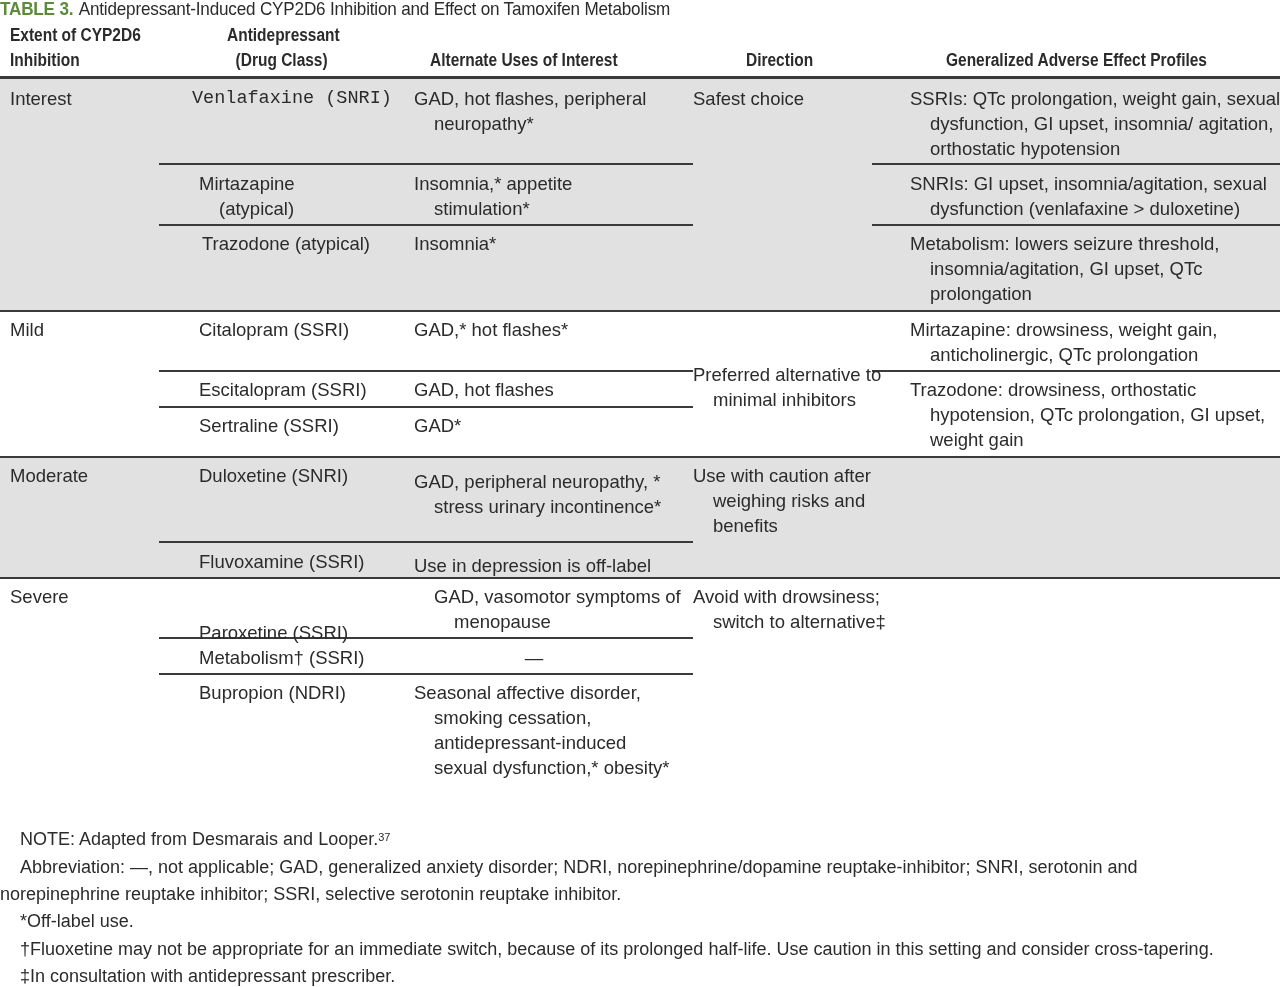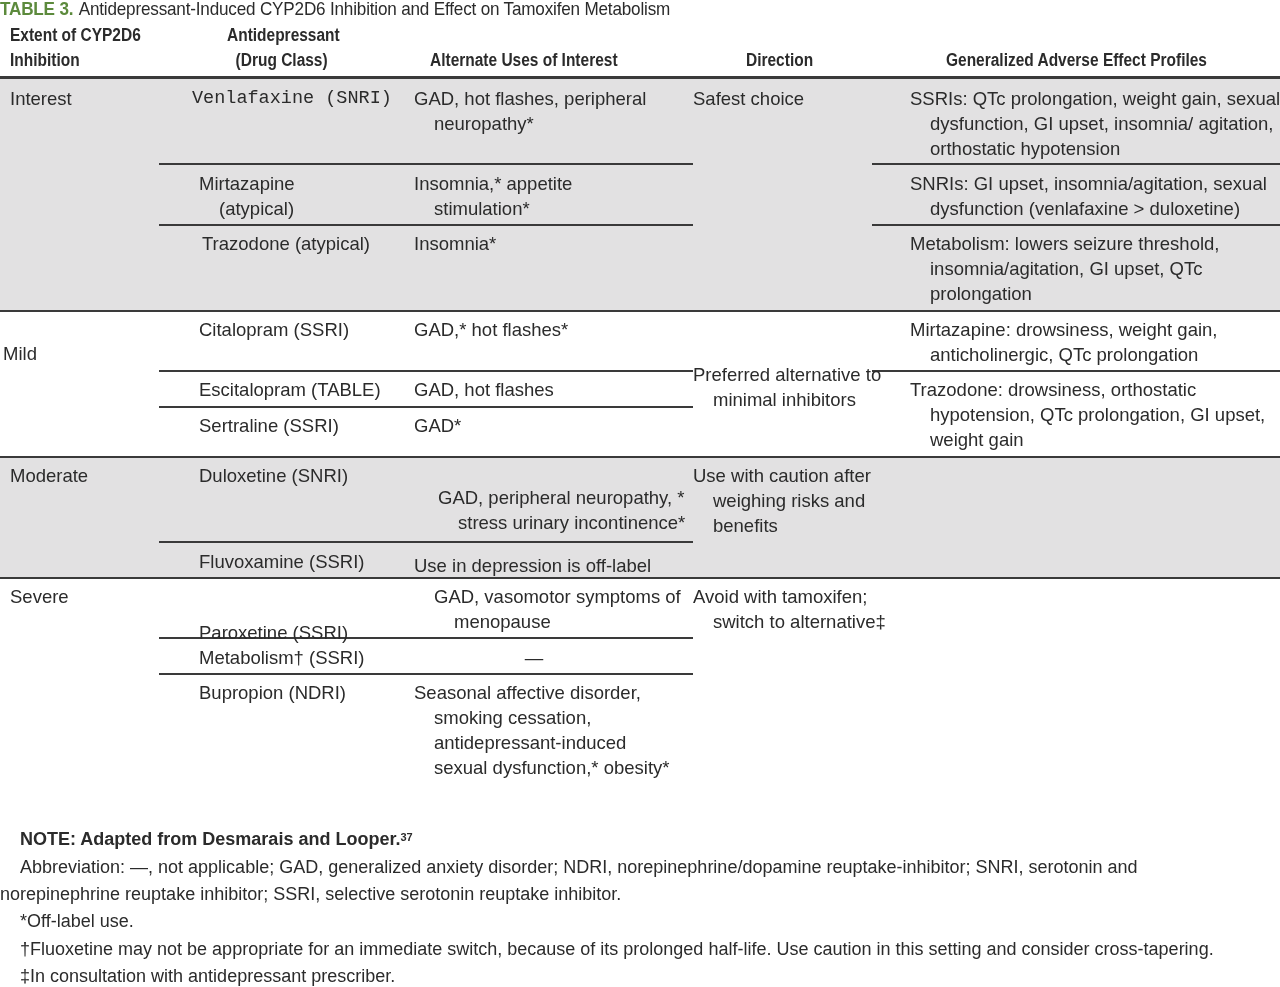--- a/index.html
+++ b/index.html
@@ -69,45 +69,45 @@
 <div class="abs cell" style="left: 202px; top: 231px; transform-origin: left top;">Trazodone (atypical)</div>
 <div class="abs cell" style="left: 414px; top: 231px; transform-origin: left top;">Insomnia*</div>
 <div class="abs cell hang" style="left: 693px; top: 86px; width: 175px; transform-origin: left top;">Safest choice</div>
 
 <div class="abs cell hang" style="left: 910px; top: 86px; width: 360px; transform-origin: left top;">SSRIs: QTc prolongation, weight gain, sexual dysfunction, GI upset, insomnia/ agitation, orthostatic hypotension</div>
 <div class="abs cell hang" style="left: 910px; top: 171px; width: 368px; transform-origin: left top;">SNRIs: GI upset, insomnia/agitation, sexual dysfunction (venlafaxine &gt; duloxetine)</div>
 <div class="abs cell hang" style="left: 910px; top: 231px; width: 340px; transform-origin: left top;">Metabolism: lowers seizure threshold, insomnia/agitation, GI upset, QTc prolongation</div>
 <div class="abs cell hang" style="left: 910px; top: 317px; width: 340px; transform-origin: left top;">Mirtazapine: drowsiness, weight gain, anticholinergic, QTc prolongation</div>
 <div class="abs cell hang" style="left: 910px; top: 377px; width: 368px; transform-origin: left top;">Trazodone: drowsiness, orthostatic hypotension, QTc prolongation, GI upset, weight gain</div>
 
-<div class="abs cell" style="left: 3px; top: 317px; transform-origin: left top; margin-top: 24px;">Mild</div>
+<div class="abs cell" style="left: 10px; top: 317px; transform-origin: left top;">Mild</div>
 <div class="abs cell" style="left: 199px; top: 317px; transform-origin: left top;">Citalopram (SSRI)</div>
 <div class="abs cell" style="left: 414px; top: 317px; transform-origin: left top;">GAD,* hot flashes*</div>
-<div class="abs cell" style="left: 199px; top: 377px; transform-origin: left top;">Escitalopram (TABLE)</div>
+<div class="abs cell" style="left: 199px; top: 377px; transform-origin: left top;">Escitalopram (SSRI)</div>
 <div class="abs cell" style="left: 414px; top: 377px; transform-origin: left top;">GAD, hot flashes</div>
 <div class="abs cell" style="left: 199px; top: 413px; transform-origin: left top;">Sertraline (SSRI)</div>
 <div class="abs cell" style="left: 414px; top: 413px; transform-origin: left top;">GAD*</div>
 <div class="abs cell hang" style="left: 693px; top: 317px; width: 175px; transform-origin: left top; margin-top: 45px;">Preferred alternative to minimal inhibitors</div>
 
 <div class="abs cell" style="left: 10px; top: 463px; transform-origin: left top;">Moderate</div>
 <div class="abs cell" style="left: 199px; top: 463px; transform-origin: left top;">Duloxetine (SNRI)</div>
-<div class="abs cell hang" style="left: 414px; top: 485px; width: 262px; transform-origin: left top; margin-left: 24px;">GAD, peripheral neuropathy, * stress urinary incontinence*</div>
+<div class="abs cell hang" style="left: 414px; top: 469px; width: 262px; transform-origin: left top;">GAD, peripheral neuropathy, * stress urinary incontinence*</div>
 <div class="abs cell" style="left: 199px; top: 549px; transform-origin: left top;">Fluvoxamine (SSRI)</div>
 <div class="abs cell" style="left: 414px; top: 553px; transform-origin: left top;">Use in depression is off-label</div>
 <div class="abs cell hang" style="left: 693px; top: 463px; width: 180px; transform-origin: left top;">Use with caution after weighing risks and benefits</div>
 
 <div class="abs cell" style="left: 10px; top: 584px; transform-origin: left top;">Severe</div>
 <div class="abs cell" style="left: 199px; top: 584px; transform-origin: left top; margin-top: 36px;">Paroxetine (SSRI)</div>
 <div class="abs cell hang" style="left: 414px; top: 584px; width: 240px; transform-origin: left top; margin-left: 20px;">GAD, vasomotor symptoms of menopause</div>
 <div class="abs cell" style="left: 199px; top: 645px; transform-origin: left top;">Metabolism† (SSRI)</div>
 <div class="abs cell" style="left: 414px; top: 645px; width: 240px; text-align: center; transform-origin: left top;">—</div>
 <div class="abs cell" style="left: 199px; top: 680px; transform-origin: left top;">Bupropion (NDRI)</div>
 <div class="abs cell hang" style="left: 414px; top: 680px; width: 240px; transform-origin: left top;">Seasonal affective disorder, smoking cessation, antidepressant-induced sexual dysfunction,* obesity*</div>
-<div class="abs cell hang" style="left: 693px; top: 584px; width: 185px; transform-origin: left top;">Avoid with tamoxifen; switch to alternative‡</div>
+<div class="abs cell hang" style="left: 693px; top: 584px; width: 185px; transform-origin: left top;">Avoid with drowsiness; switch to alternative‡</div>
 
-<div class="abs foot" style="left: 20px; top: 826px; transform-origin: left top; font-weight: bold;">
+<div class="abs foot" style="left: 20px; top: 826px; transform-origin: left top;">
   <span>NOTE: Adapted from Desmarais and Looper.</span><sup>37</sup>
 </div>
 <div class="abs foot" style="left: 20px; top: 854px; transform-origin: left top;">Abbreviation: —, not applicable; GAD, generalized anxiety disorder; NDRI, norepinephrine/dopamine reuptake-inhibitor; SNRI, serotonin and</div>
 <div class="abs foot" style="left: 0px; top: 881px; transform-origin: left top;">norepinephrine reuptake inhibitor; SSRI, selective serotonin reuptake inhibitor.</div>
 <div class="abs foot" style="left: 20px; top: 908px; transform-origin: left top;">*Off-label use.</div>
 <div class="abs foot" style="left: 20px; top: 936px; transform-origin: left top;">†Fluoxetine may not be appropriate for an immediate switch, because of its prolonged half-life. Use caution in this setting and consider cross-tapering.</div>
 <div class="abs foot" style="left: 20px; top: 963px; transform-origin: left top;">‡In consultation with antidepressant prescriber.</div>
 
 </body></html>

